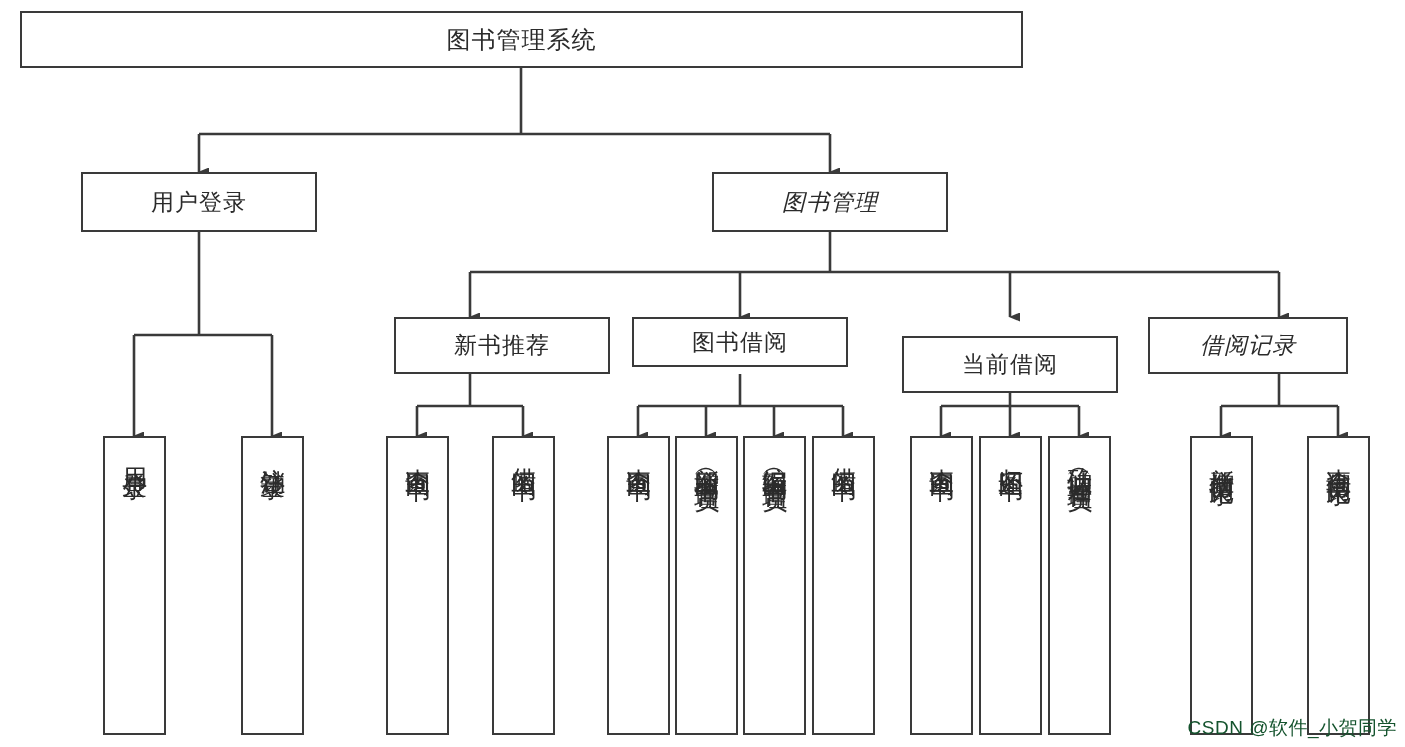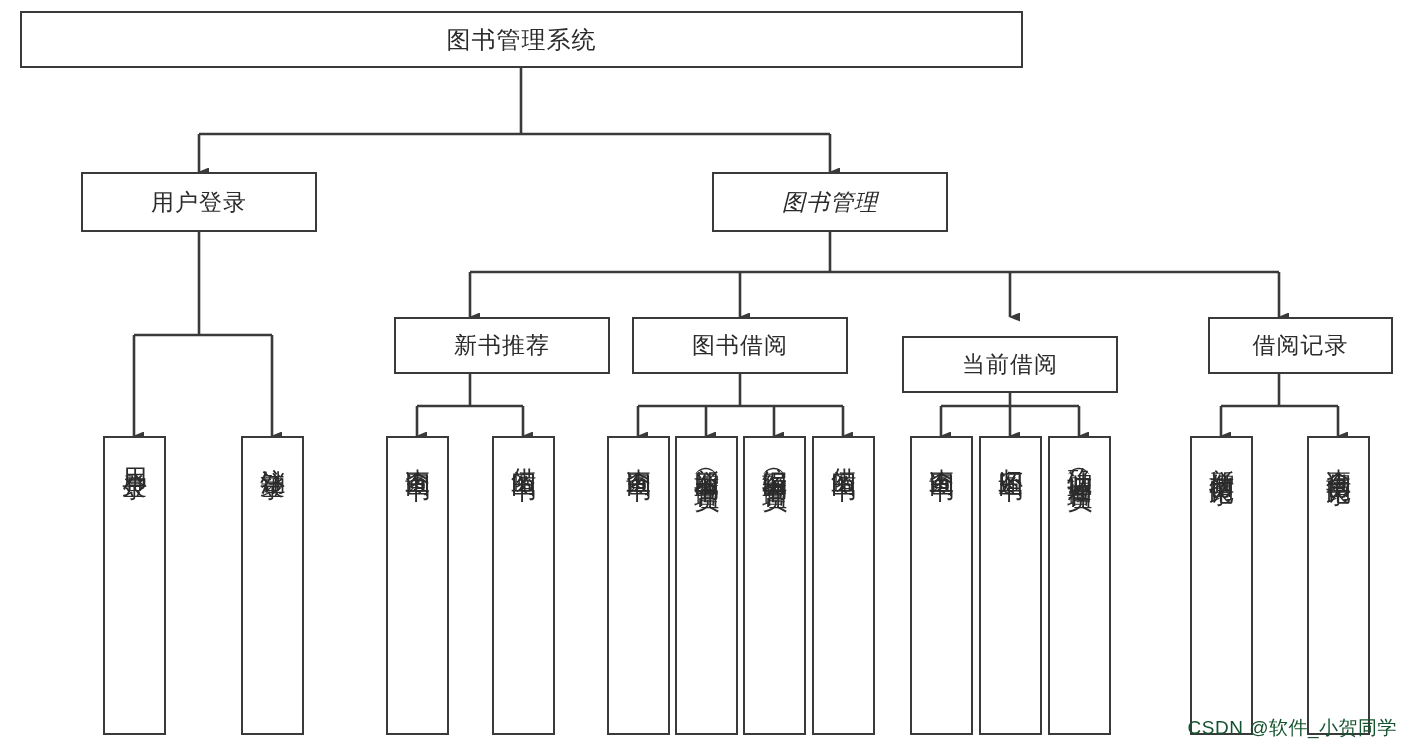--- a/index.html
+++ b/index.html
@@ -139,29 +139,29 @@
   </div>
 
   <div class="node horiz" style="left:712px; top:172px; width:236px; height:60px;font-style:italic;">
     <span class="node-label">图书管理</span>
   </div>
 
   <div class="node horiz" style="left:362px; top:317px; width:216px; height:57px;margin-left:32px;">
     <span class="node-label">新书推荐</span>
   </div>
 
-  <div class="node horiz" style="left:632px; top:317px; width:216px; height:57px;">
+  <div class="node horiz" style="left:632px; top:317px; width:216px; height:50px;">
     <span class="node-label">图书借阅</span>
   </div>
 
   <div class="node horiz" style="left:902px; top:336px; width:216px; height:57px;">
     <span class="node-label">当前借阅</span>
   </div>
 
-  <div class="node horiz" style="left:1208px; top:317px; width:185px; height:57px;">
+  <div class="node horiz" style="left:1148px; top:317px; width:200px; height:57px;font-style:italic;">
     <span class="node-label">借阅记录</span>
   </div>
 
   <div class="node vert" style="left:103px; top:436px; width:63px; height:299px;">
     <span class="node-label">用户登录</span>
   </div>
 
   <div class="node vert" style="left:241px; top:436px; width:63px; height:299px;">
     <span class="node-label">注销登录</span>
   </div>

